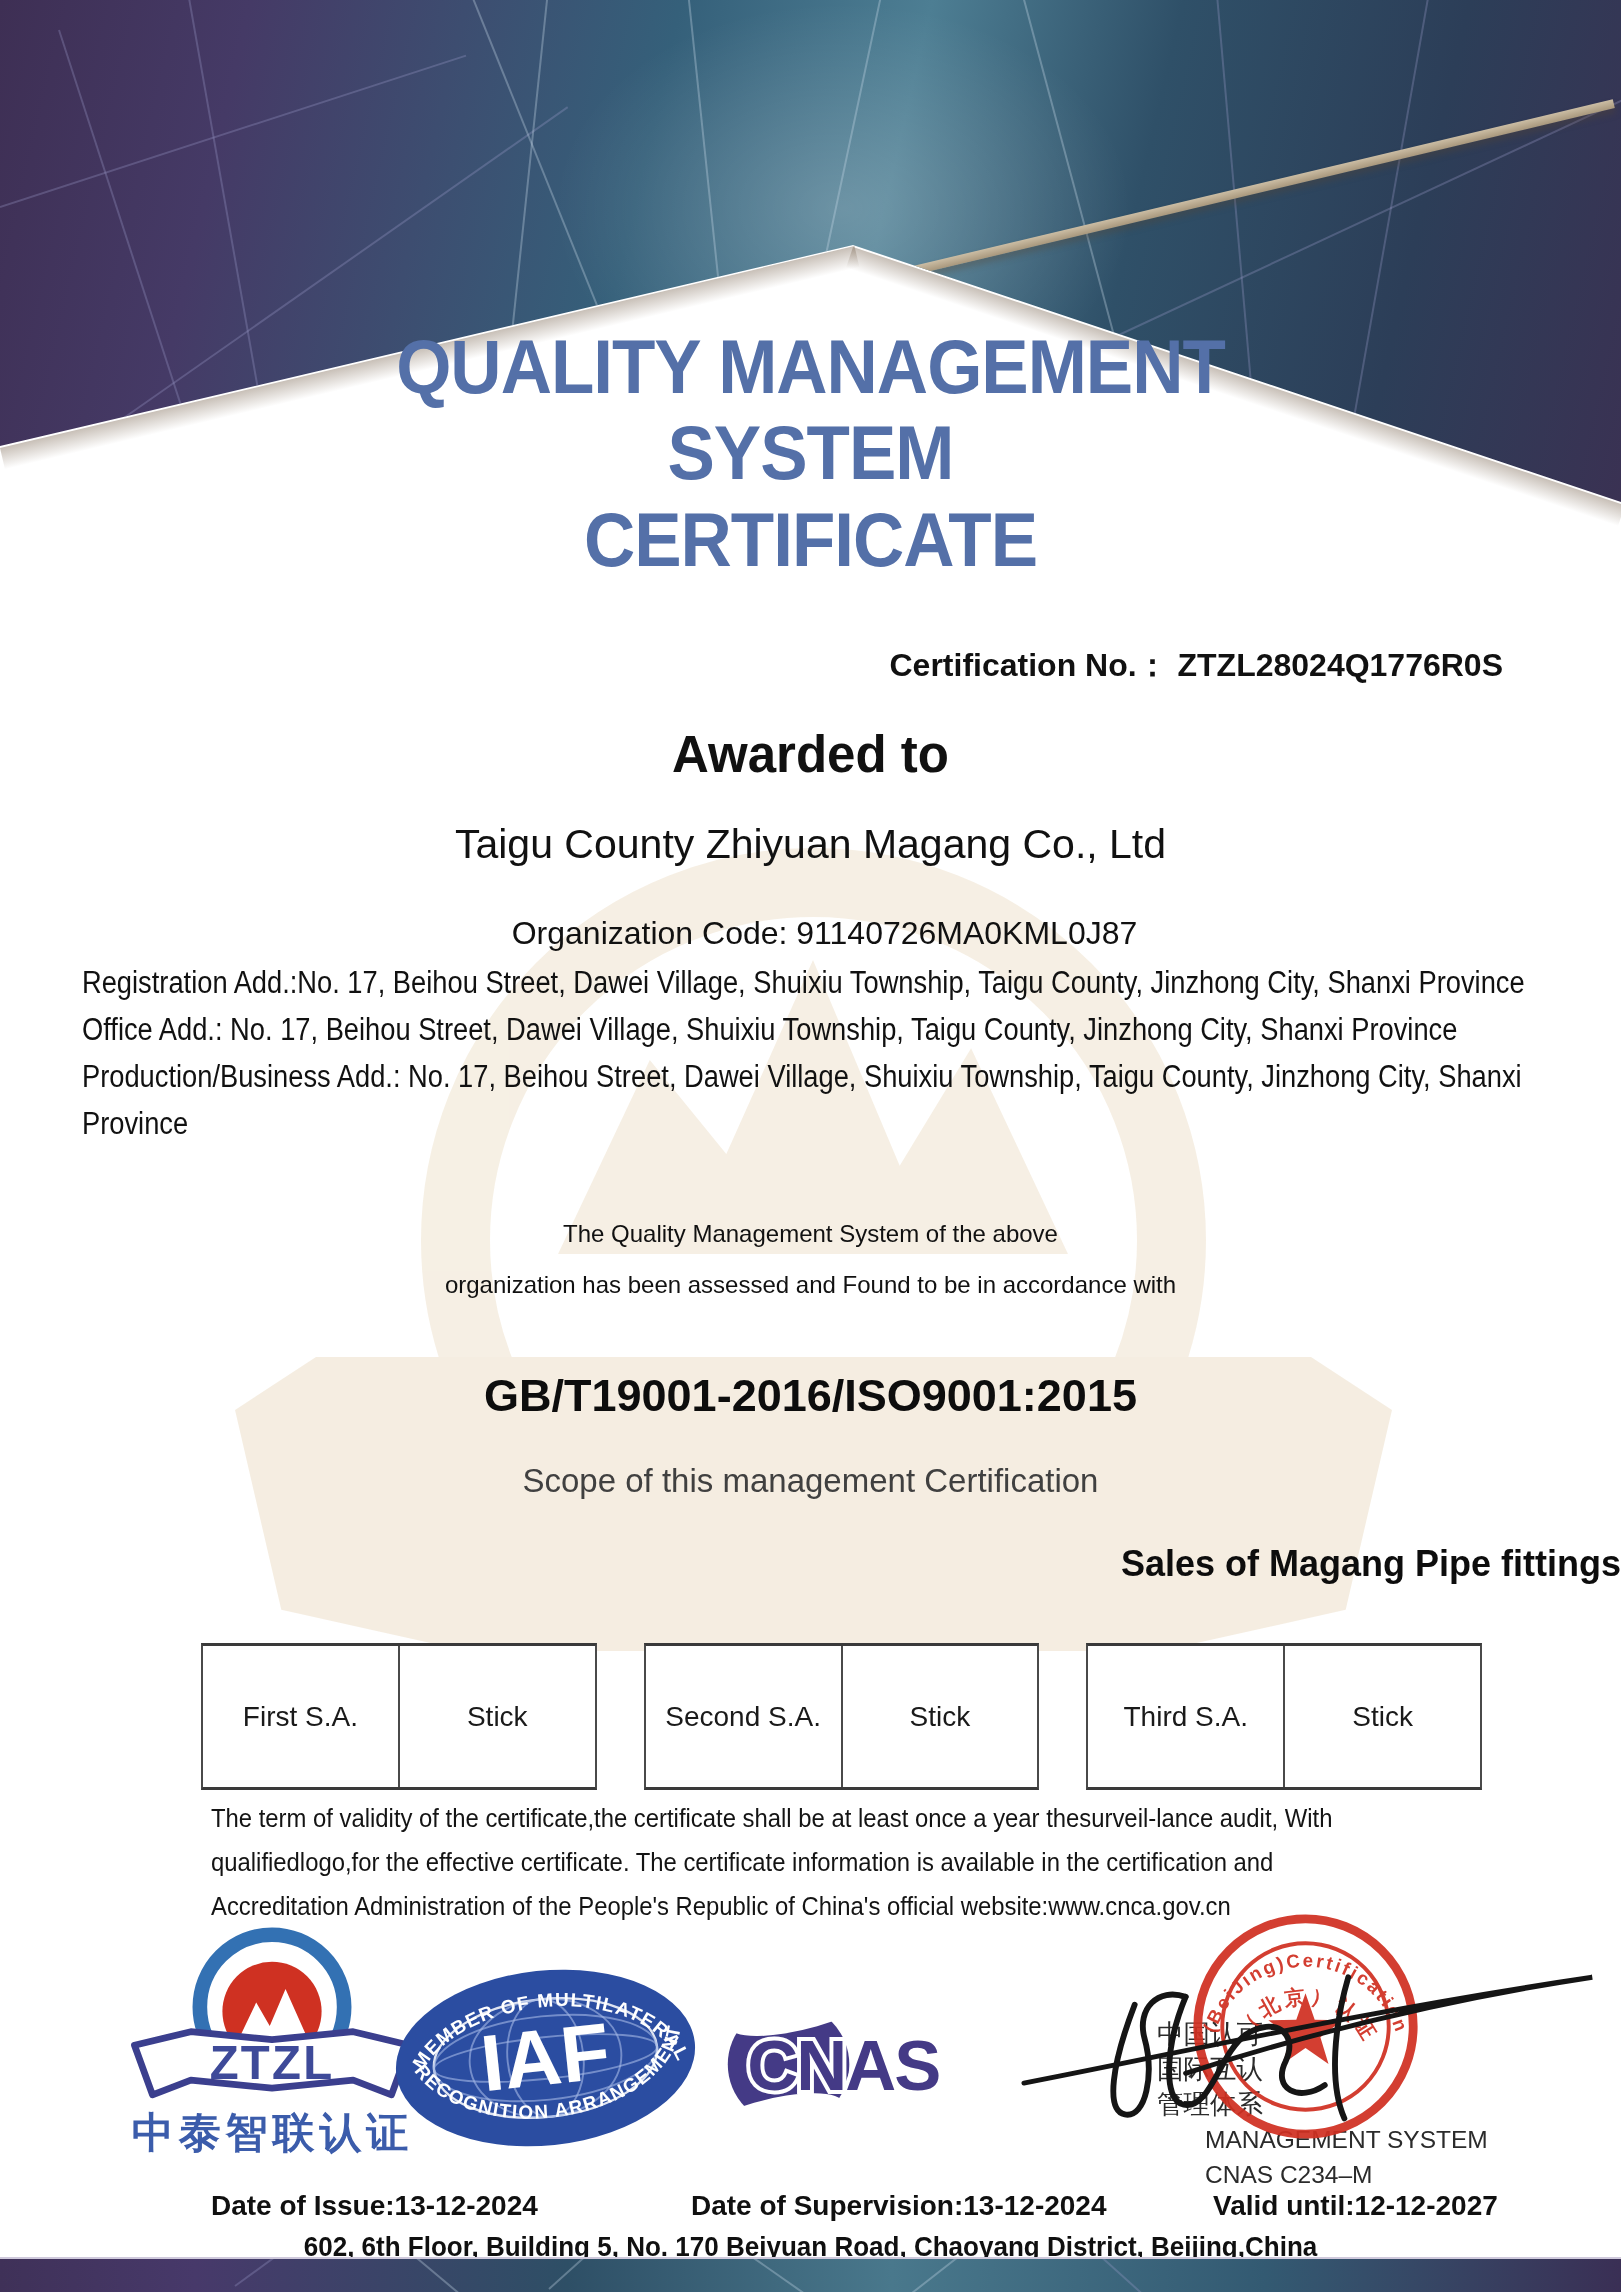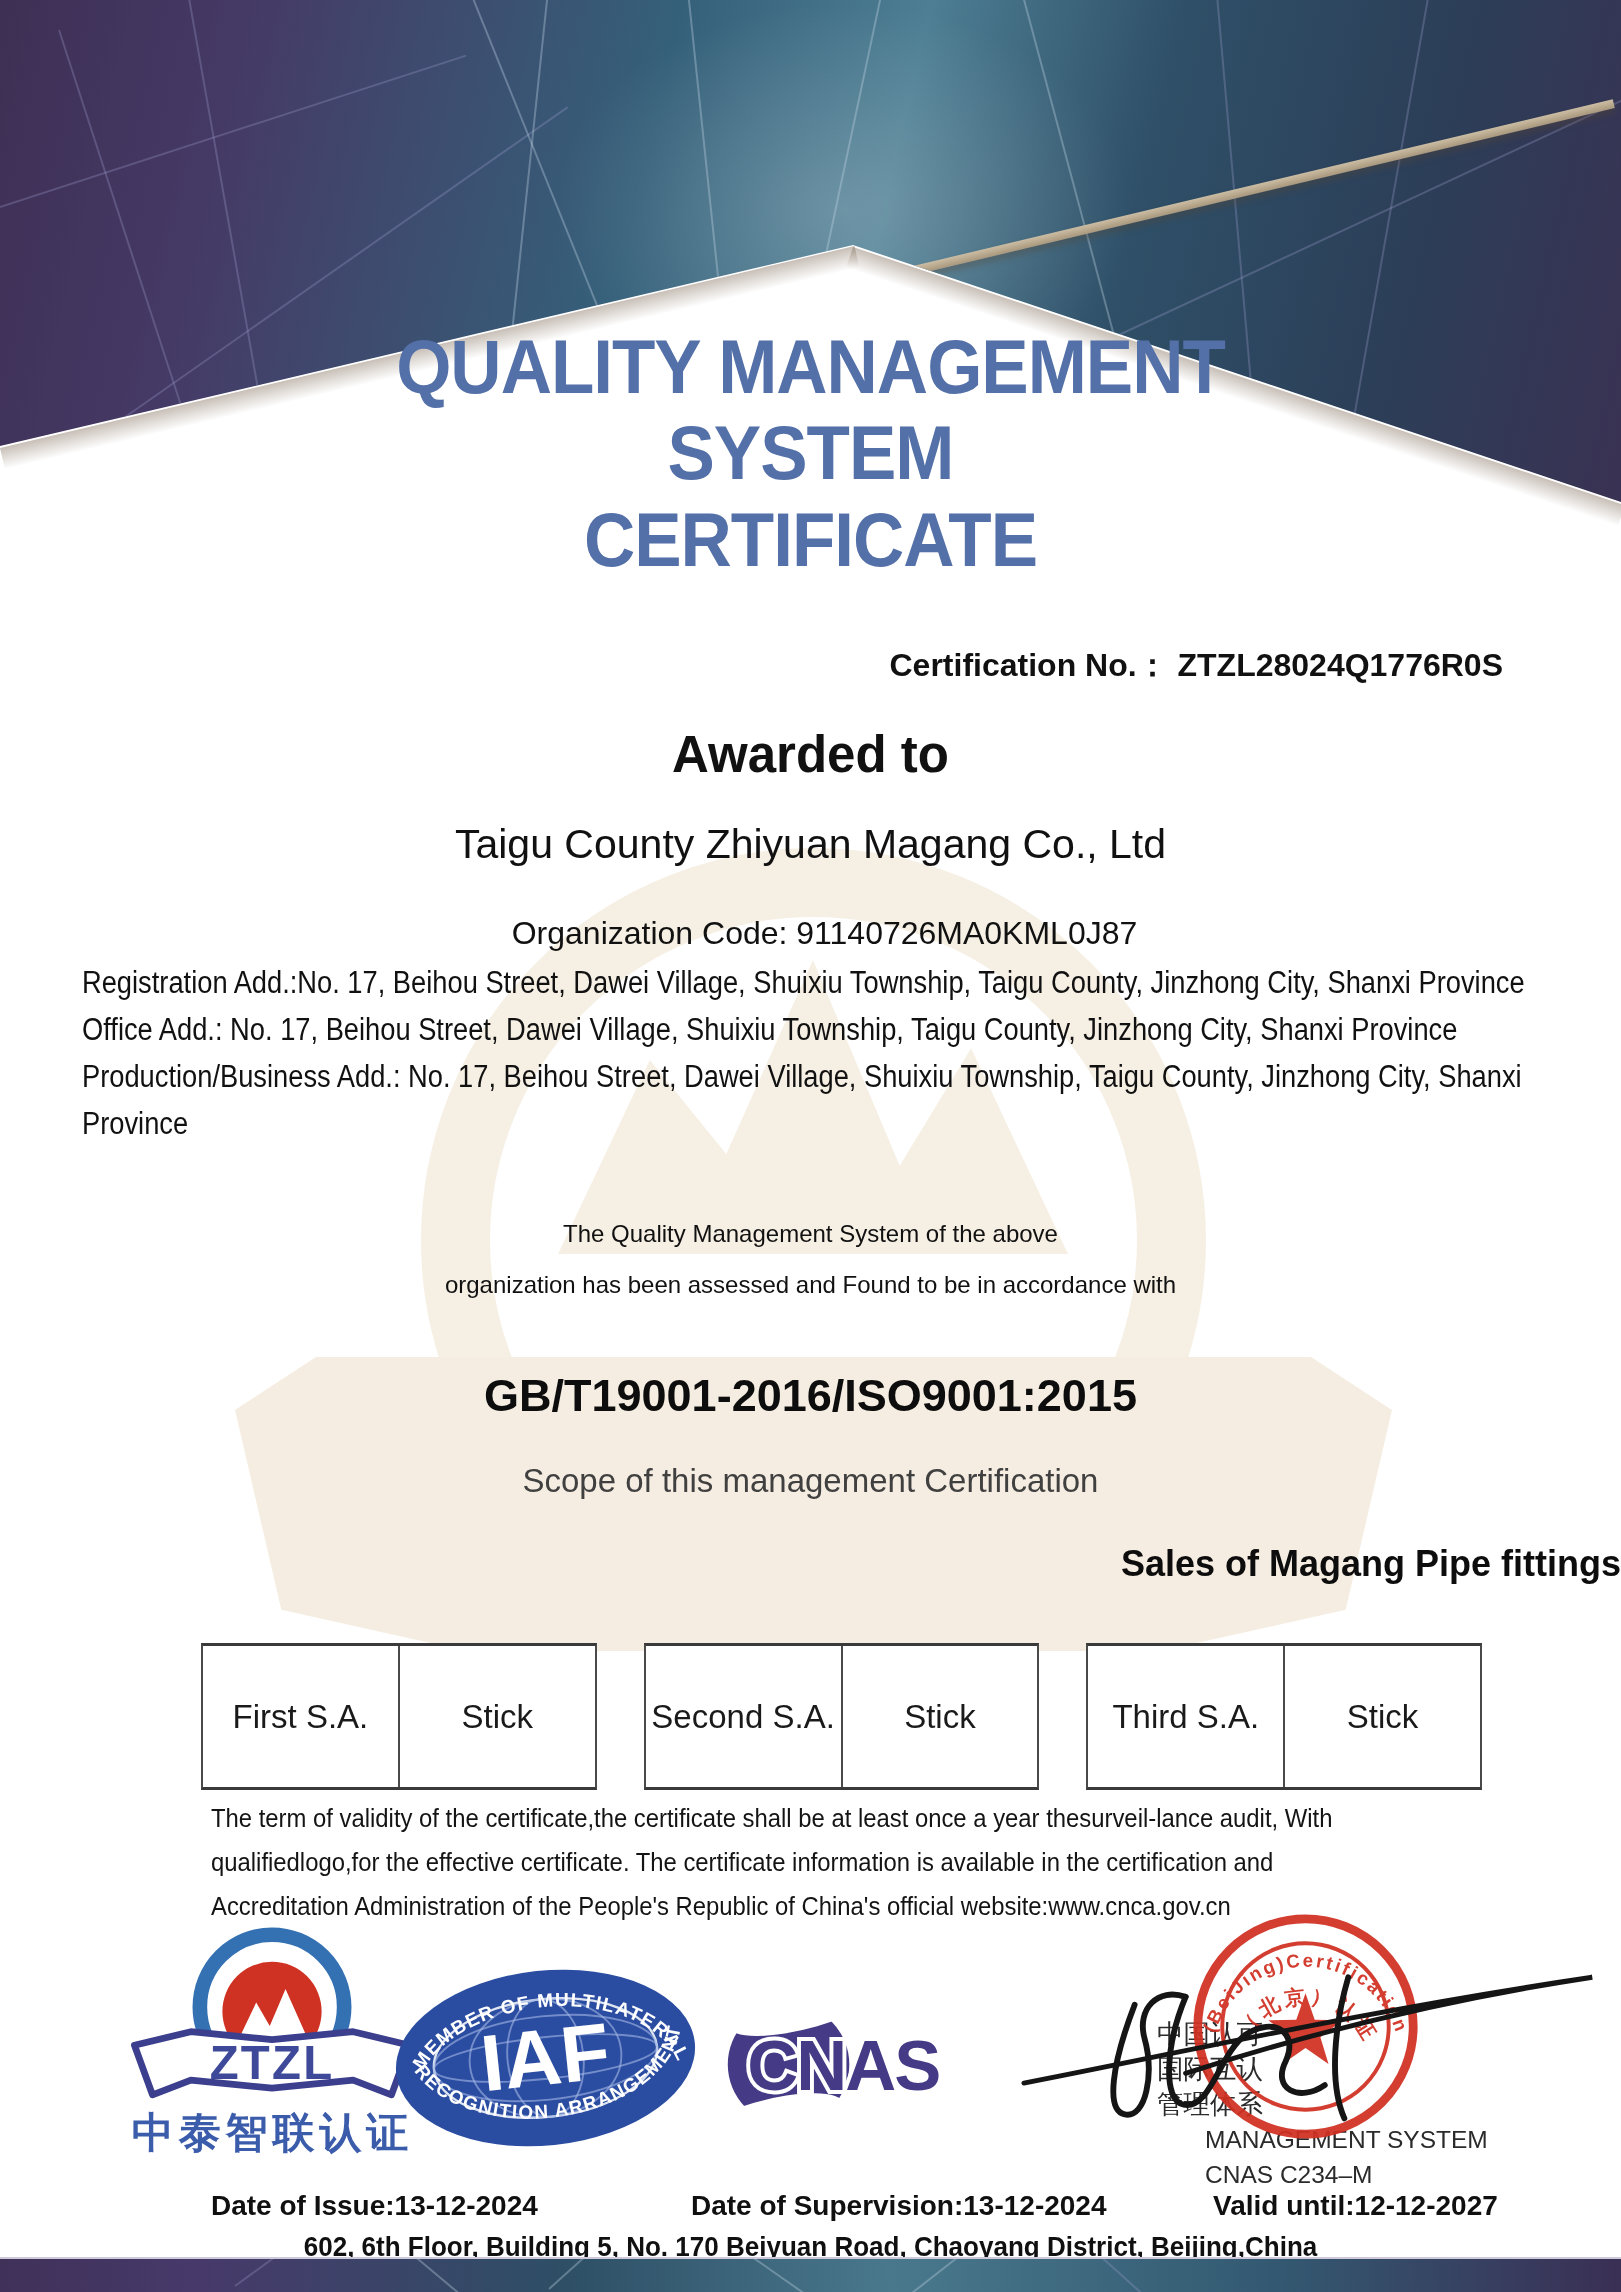--- a/index.html
+++ b/index.html
@@ -53,21 +53,21 @@
     transform:scaleX(0.88);transform-origin:left top;color:#111;}
   .statement{left:0;top:1208px;width:100%;text-align:center;font-size:24px;line-height:51px;color:#111;}
   .standard{left:0;top:1370px;width:100%;text-align:center;font-size:45px;font-weight:700;color:#0d0d0d;}
   .scope-heading{left:0;top:1462px;width:100%;text-align:center;font-size:33px;color:#404040;}
   .scope-value{left:0;top:1543px;width:100%;text-align:right;font-size:36px;font-weight:700;color:#0d0d0d;}
 
   
   .audit-table{left:201px;top:1643px;width:1281px;height:147px;display:flex;gap:47px;}
   .audit-box{flex:1;display:flex;border-left:2px solid #4a4a4a;border-right:2px solid #4a4a4a;
     border-top:3.9px solid #3a3a3a;border-bottom:3.9px solid #3a3a3a;background:#fff;}
-  .audit-cell{flex:1;display:flex;align-items:center;justify-content:center;font-size:33px;color:#1a1a1a;}
+  .audit-cell{flex:1;display:flex;align-items:center;justify-content:center;font-size:28px;color:#1a1a1a;}
   .audit-cell.first{border-right:2px solid #4a4a4a;}
 
   .validity{left:211px;top:1796px;width:1392px;font-size:26.5px;line-height:44px;
     transform:scaleX(0.90);transform-origin:left top;color:#141414;}
 
   
   .ztzl-caption{left:106px;top:2105px;width:333px;text-align:center;font-size:42px;font-weight:700;
     color:#3b5cab;letter-spacing:4.9px;font-family:"Liberation Sans",sans-serif;}
   .cnas-desc{left:1157px;top:2017px;font-size:26.5px;line-height:35px;color:#2b2b2b;}
   .cnas-desc .latin{font-size:24.5px;margin-left:48px;}

